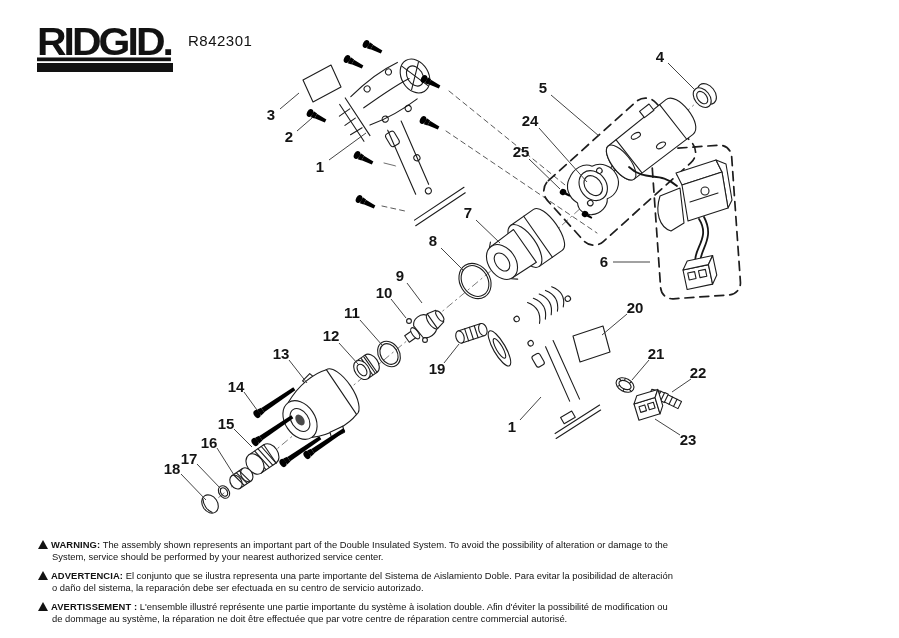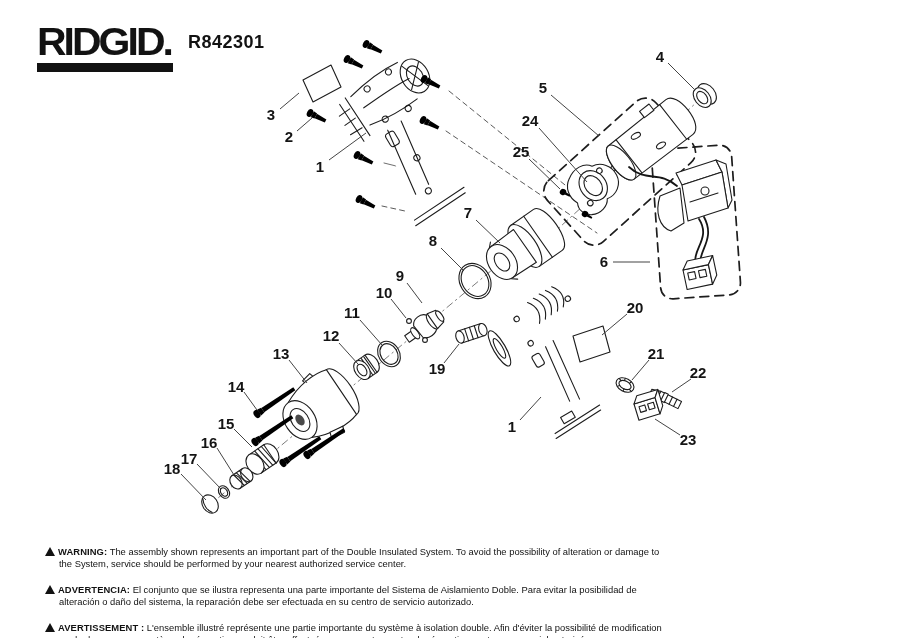--- a/index.html
+++ b/index.html
@@ -1,45 +1,45 @@
 <!DOCTYPE html>
 <html><head>
 <meta charset="utf-8">
 <style>
   html,body{margin:0;padding:0;background:#fff;}
   body{width:899px;height:638px;position:relative;overflow:hidden;
        font-family:"Liberation Sans",sans-serif;color:#121212;}
 
   
-  .logo{position:absolute;left:37px;top:24px;}
+  .logo{position:absolute;left:37px;top:24px;text-decoration:underline;}
   .logo-text{font-weight:bold;font-size:41px;line-height:38px;letter-spacing:-3px;
              color:#121212;transform:scaleY(.93);transform-origin:left top;}
   .logo-bar{width:136px;height:9px;background:#121212;margin-top:1px;}
-  .model{position:absolute;left:188px;top:32px;font-size:18px;font-weight:bold;letter-spacing:.5px;}
+  .model{position:absolute;left:188px;top:32px;font-size:15px;font-weight:normal;letter-spacing:.5px;}
 
   
   svg.diagram{position:absolute;left:0;top:0;}
   .art path,.art ellipse,.art circle,.art rect,.art polygon,.art line{
       stroke:#1d1d1d;stroke-width:1.1;fill:none;stroke-linecap:round;stroke-linejoin:round;
       vector-effect:non-scaling-stroke;}
   .art .w{fill:#ffffff;}
   .art .dark{fill:#4a4a4a;stroke:none;}
   .art .dashbox{stroke-dasharray:9 6;stroke-width:1.7;}
   .art .axis{stroke:#5a5a5a;stroke-width:.8;stroke-dasharray:7 4 1.5 4;}
   .art .dash2{stroke:#474747;stroke-width:.9;stroke-dasharray:5 4;}
   .art .thin{stroke:#474747;stroke-width:.8;}
   .art .wire{stroke:#161616;stroke-width:1.8;}
   .leader{stroke:#3a3a3a;stroke-width:.95;vector-effect:non-scaling-stroke;}
   text.callout{font-family:"Liberation Sans",sans-serif;font-weight:bold;font-size:15px;
                fill:#141414;text-anchor:middle;}
 
   
   .footer{position:absolute;left:30px;top:531px;width:652px;font-size:9.4px;
           line-height:11.5px;color:#121212;}
-  .notice{margin:15px;padding-left:14px;text-indent:-14px;}
+  .notice{margin:8px;padding-left:14px;text-indent:-14px;}
   .notice b{letter-spacing:.1px;}
   .tri{display:inline-block;width:10px;height:9px;background:#121212;margin-right:3px;
        clip-path:polygon(50% 0,100% 100%,0 100%);position:relative;vertical-align:-1px;}
   .tri i{position:absolute;left:0;right:0;top:1px;text-align:center;color:#fff;
          font-style:normal;font-weight:bold;font-size:7px;line-height:8px;}
 </style>
 </head>
 <body>
 
 <div class="logo">

